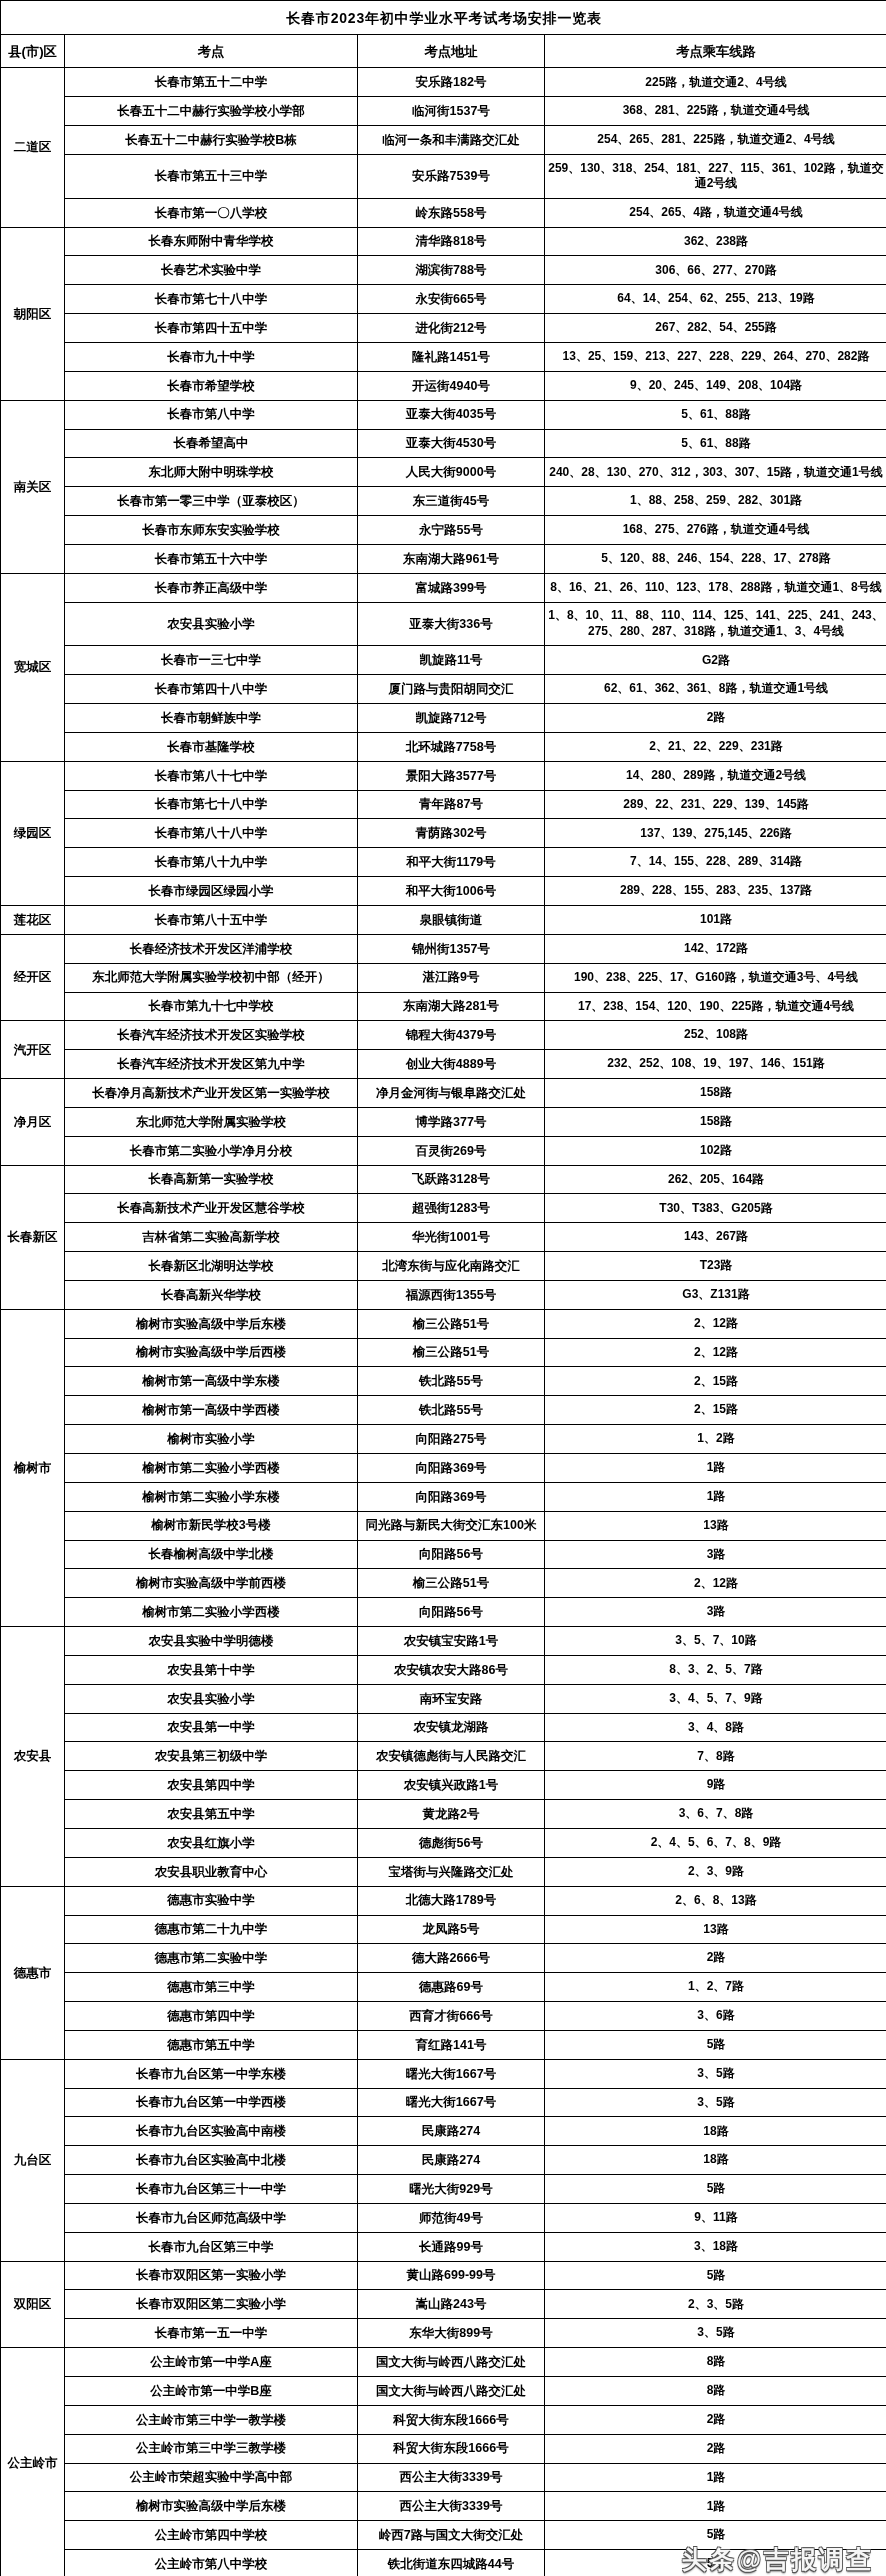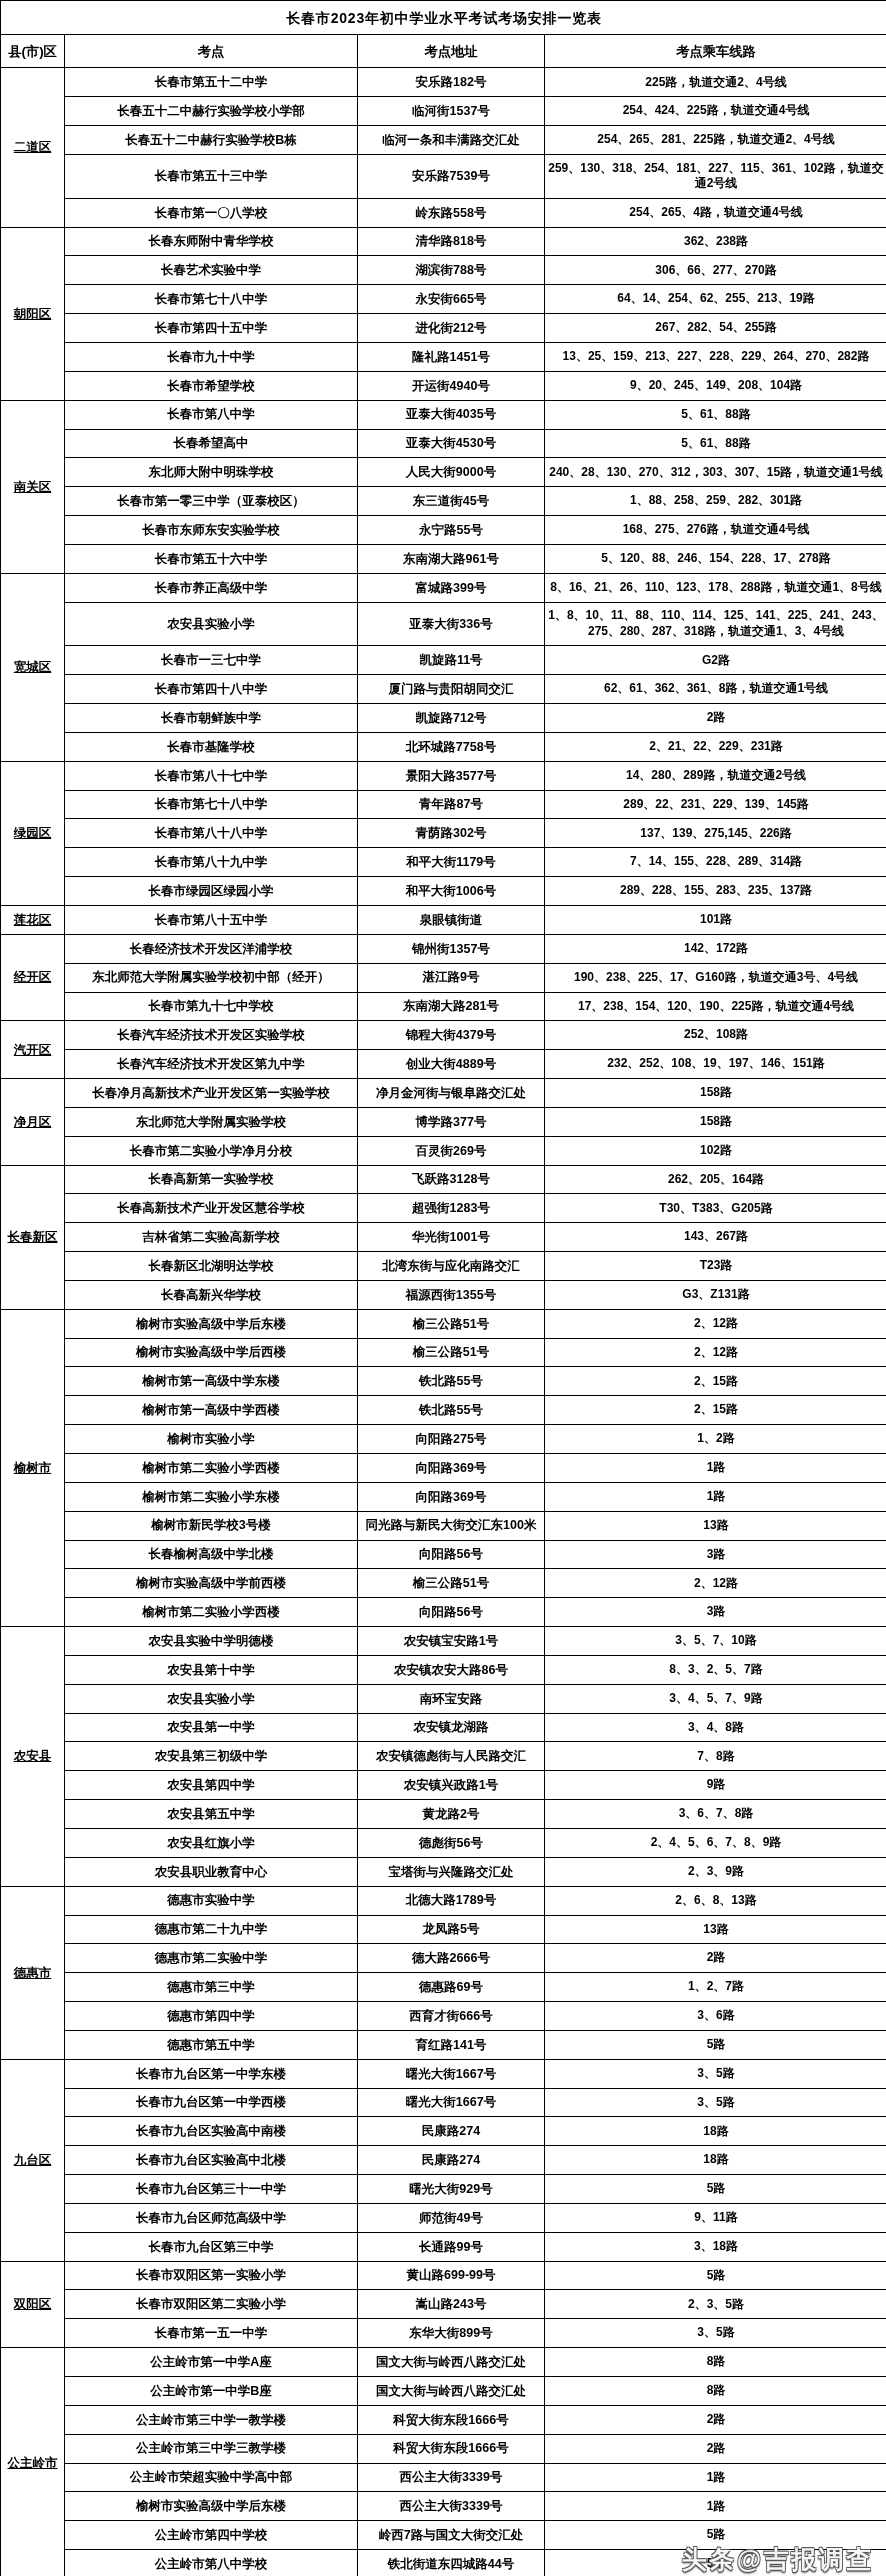--- a/index.html
+++ b/index.html
@@ -22,21 +22,21 @@
     background:#fff;
   }
   .title-cell{
     font-size:14px;
     padding:7.5px 2.5px;
     border-bottom:0.8px solid #000;
     letter-spacing:0.8px;
   }
   th{font-size:13.3px;padding:7.5px 2.5px;}
   tr.group-start td{border-top:1.7px solid #000;}
-  td.district{font-size:12.5px;padding:5.8px 1.7px;text-decoration:underline;}
+  td.district{font-size:12.5px;padding:5.8px 1.7px;}
   td.routes{font-size:12px;}
   .watermark{
     position:absolute;
     right:13.3px;
     bottom:3px;
     font-size:25px;
     font-weight:700;
     letter-spacing:2.5px;
     color:rgba(255,255,255,0.95);
     text-shadow:
@@ -72,21 +72,21 @@
     <tbody>
         <tr class="group-start">
           <td rowspan="5" class="district">二道区</td>
           <td class="school">长春市第五十二中学</td>
           <td class="address">安乐路182号</td>
           <td class="routes">225路，轨道交通2、4号线</td>
         </tr>
         <tr>
           <td class="school">长春五十二中赫行实验学校小学部</td>
           <td class="address">临河街1537号</td>
-          <td class="routes">254、424、225路，轨道交通4号线</td>
+          <td class="routes">368、281、225路，轨道交通4号线</td>
         </tr>
         <tr>
           <td class="school">长春五十二中赫行实验学校B栋</td>
           <td class="address">临河一条和丰满路交汇处</td>
           <td class="routes">254、265、281、225路，轨道交通2、4号线</td>
         </tr>
         <tr>
           <td class="school">长春市第五十三中学</td>
           <td class="address">安乐路7539号</td>
           <td class="routes">259、130、318、254、181、227、115、361、102路，轨道交通2号线</td>

